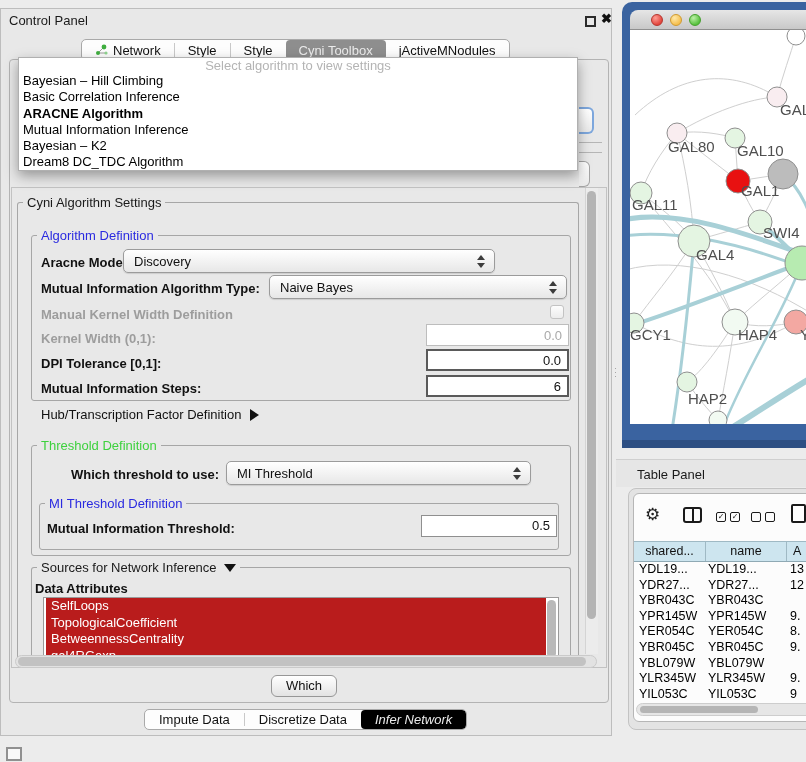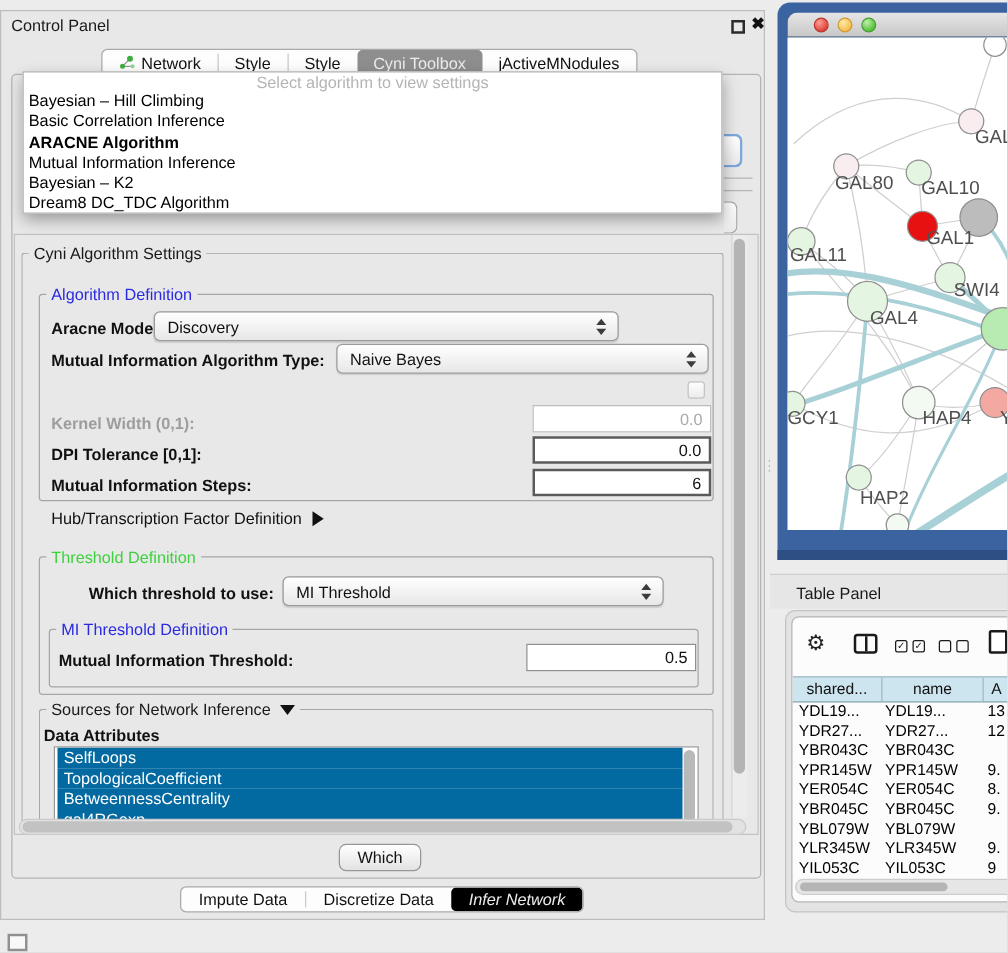--- a/index.html
+++ b/index.html
@@ -58,21 +58,21 @@
   .tf.dis .v { color:#a9a9a9; top:3px; }
 
   .cbox { width:14px; height:14px; border:1px solid #c3c3c3; border-radius:3px;
           background:linear-gradient(#fdfdfd,#ececec); }
 
   .tri-r { width:0; height:0; border-top:6px solid transparent; border-bottom:6px solid transparent; border-left:9px solid #111; }
   .tri-d { width:0; height:0; border-left:6px solid transparent; border-right:6px solid transparent; border-top:8px solid #111; }
 
   
   #attrlist { background:#fff; border:1px solid #9a9a9a; overflow:hidden; }
-  .selrow { height:16.5px; line-height:16.5px; background:#0369a1; color:#fff; font-size:13px; padding-left:5px;
+  .selrow { height:16.5px; line-height:16.5px; background:#b91c1c; color:#fff; font-size:13px; padding-left:5px;
             margin:0 12px 0 2px; }
   #attrlist .vsb { position:absolute; right:2px; top:2px; width:9px; height:58px; background:#b9b9b9; border-radius:5px; }
 
   
   .sbtrack-v { background:#ececec; border-left:1px solid #d4d4d4; }
   .sbthumb-v { background:#b4b4b4; border-radius:6px; }
   .sbtrack-h { background:#e2e2e2; border:1px solid #cacaca; border-radius:7px; }
   .sbthumb-h { background:#c2c2c2; border-radius:5px; }
 
   
@@ -199,20 +199,21 @@
 
     <div class="abs blbl" style="left:40px; top:272px;">Mutual Information Algorithm Type:</div>
     <div class="abs combo" style="left:268px; top:266px; width:298px;">
       <span class="val">Naive Bayes</span>
       <span class="spin">
           <i class="up"></i>
           <i class="dn"></i>
         </span>
     </div>
 
+    <div class="abs dlbl" style="left:40px; top:298px;">Manual Kernel Width Definition</div>
     <div class="abs cbox" style="left:549px; top:296px;"></div>
 
     <div class="abs dlbl" style="left:40px; top:322px;">Kernel Width (0,1):</div>
     <div class="abs tf dis" style="left:425px; top:315px; width:143px; height:22px;">
       <span class="v">0.0</span>
     </div>
 
     <div class="abs blbl" style="left:40px; top:347px;">DPI Tolerance [0,1]:</div>
     <div class="abs tf" style="left:425px; top:340px; width:143px; height:22px;">
       <span class="v">0.0</span>

